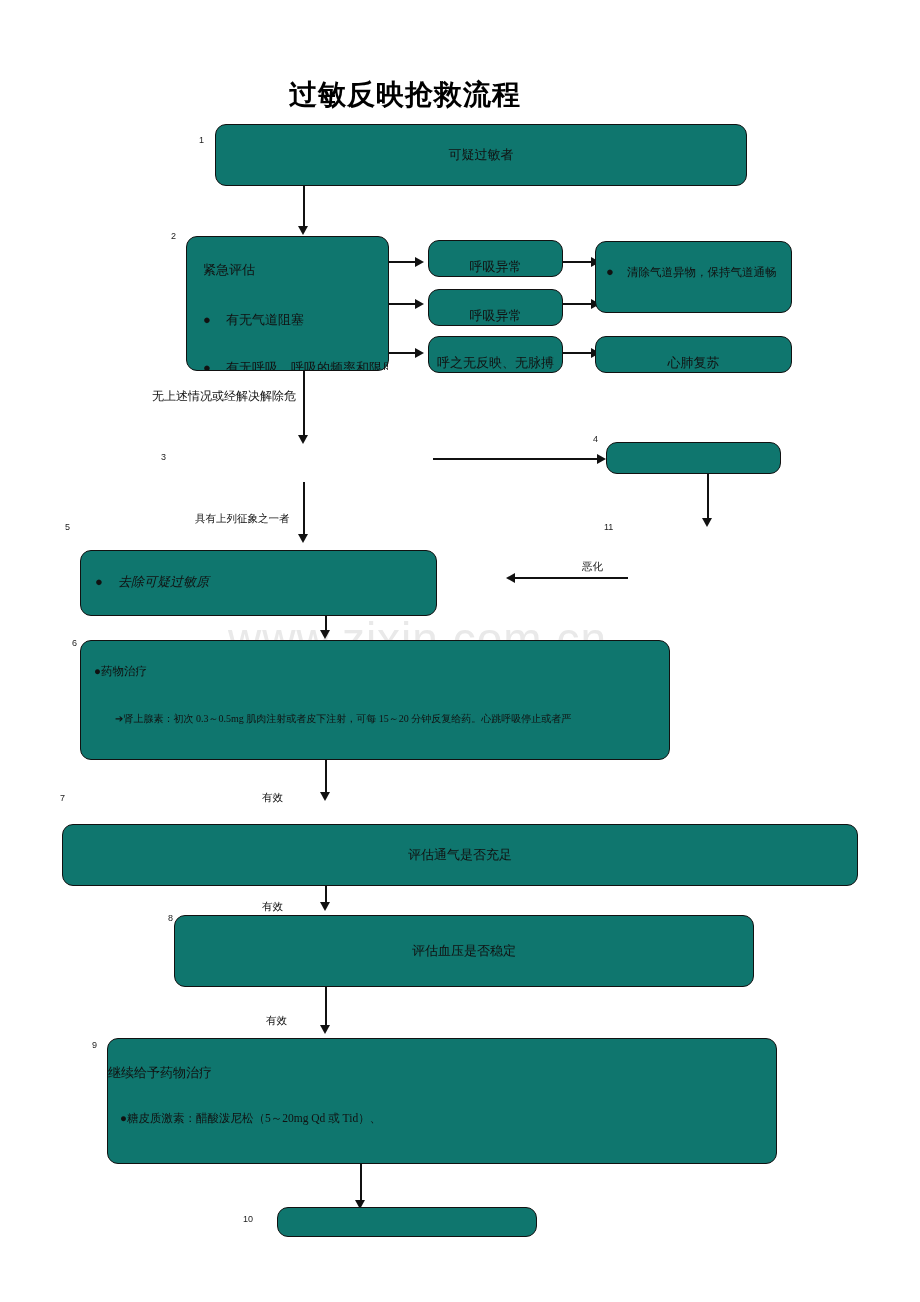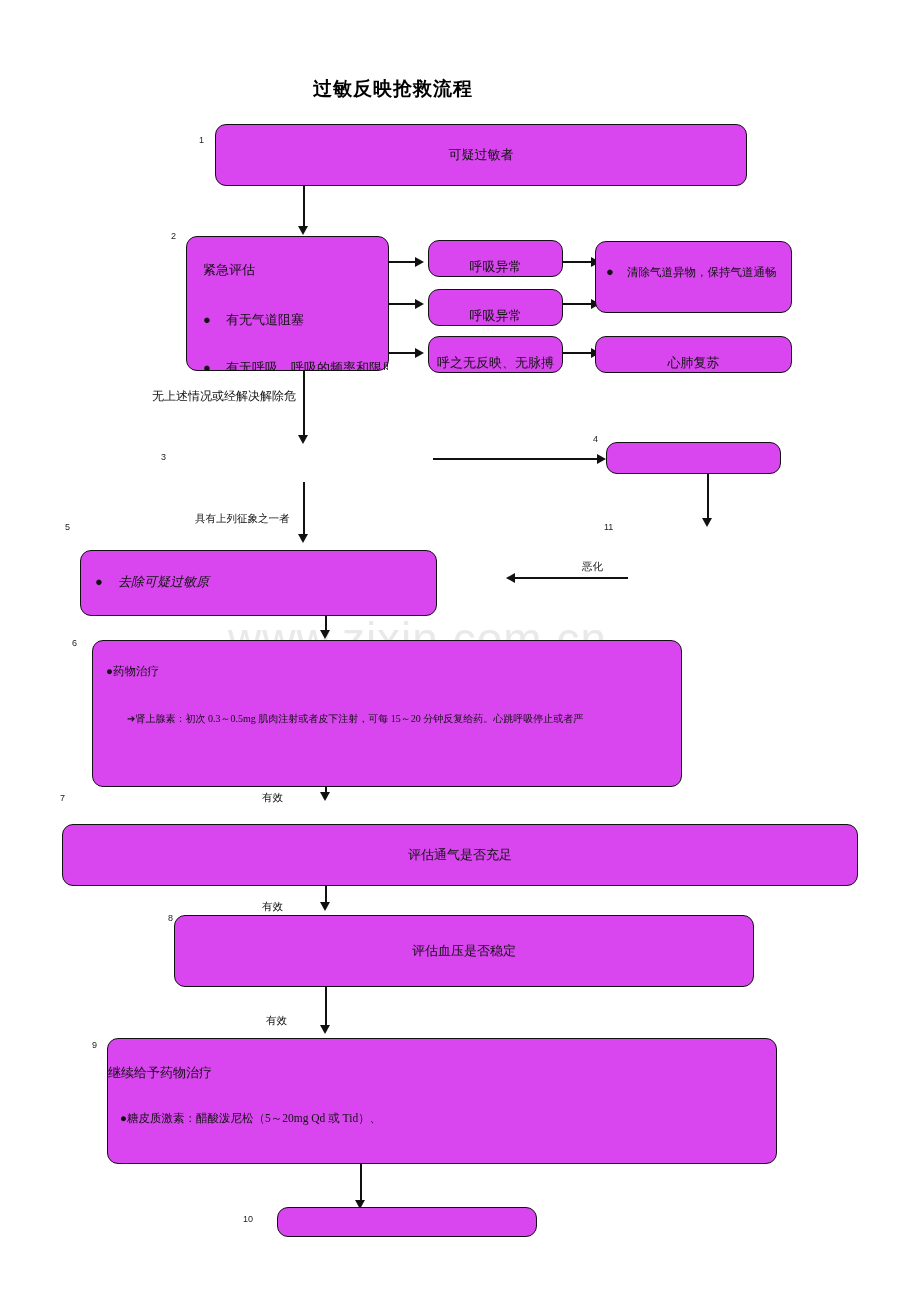--- a/index.html
+++ b/index.html
@@ -26,38 +26,38 @@
     font-size: 46px;
     letter-spacing: 1px;
     color: #e9e9e9;
     user-select: none;
     pointer-events: none;
     white-space: nowrap;
     z-index: 0;
   }
   .title {
     position: absolute;
-    left: 0;
+    left: 12px;
     top: 76px;
     width: 786px;
     text-align: center;
     font-family: "Liberation Sans", sans-serif;
-    font-size: 19px;
+    font-size: 28px;
     font-weight: bold;
     letter-spacing: 1px;
     color: #000;
     z-index: 5;
   }
   
   .box {
     position: absolute;
     box-sizing: border-box;
     border: 1.3px solid #111;
     border-radius: 11px;
-    background: #d946ef;
+    background: #0f766e;
     z-index: 3;
   }
   .box.center {
     display: flex;
     align-items: center;
     justify-content: center;
   }
   .box .txt {
     font-size: 13px;
     line-height: 1.35;
@@ -232,21 +232,21 @@
         <span class="bullet-dot">●</span>
         <span style="margin-left:12px;">去除可疑过敏原</span>
       </div>
     </div>
   </div>
 
   <div class="vline" style="left:325px; top:600px; height:32px;"></div>
   <div class="arrow-down" style="left:320px; top:630px;"></div>
 
   <div class="num" style="left:72px; top:638px;">6</div>
-  <div class="box" style="left:92px; top:640px; width:590px; height:147px;">
+  <div class="box" style="left:80px; top:640px; width:590px; height:120px;">
     <div class="box-body">
       <div class="line-abs small-txt" style="left:13px; top:23px;">●药物治疗</div>
       <div class="line-abs tiny-txt" style="left:34px; top:71px;">➔肾上腺素：初次 0.3～0.5mg 肌肉注射或者皮下注射，可每 15～20 分钟反复给药。心跳呼吸停止或者严</div>
     </div>
   </div>
 
   <div class="vline" style="left:325px; top:760px; height:34px;"></div>
   <div class="arrow-down" style="left:320px; top:792px;"></div>
   <div class="edge-label sm" style="left:262px; top:791px;">有效</div>
 

